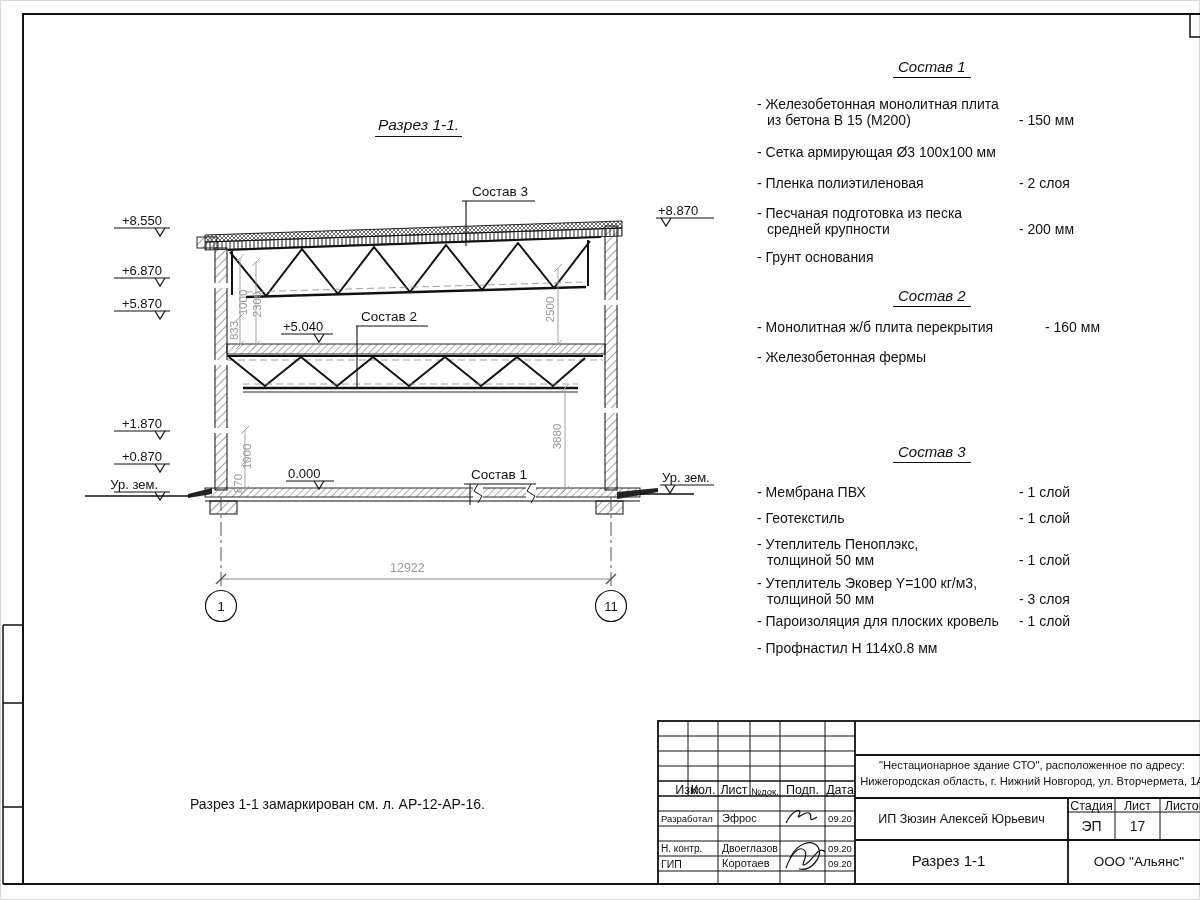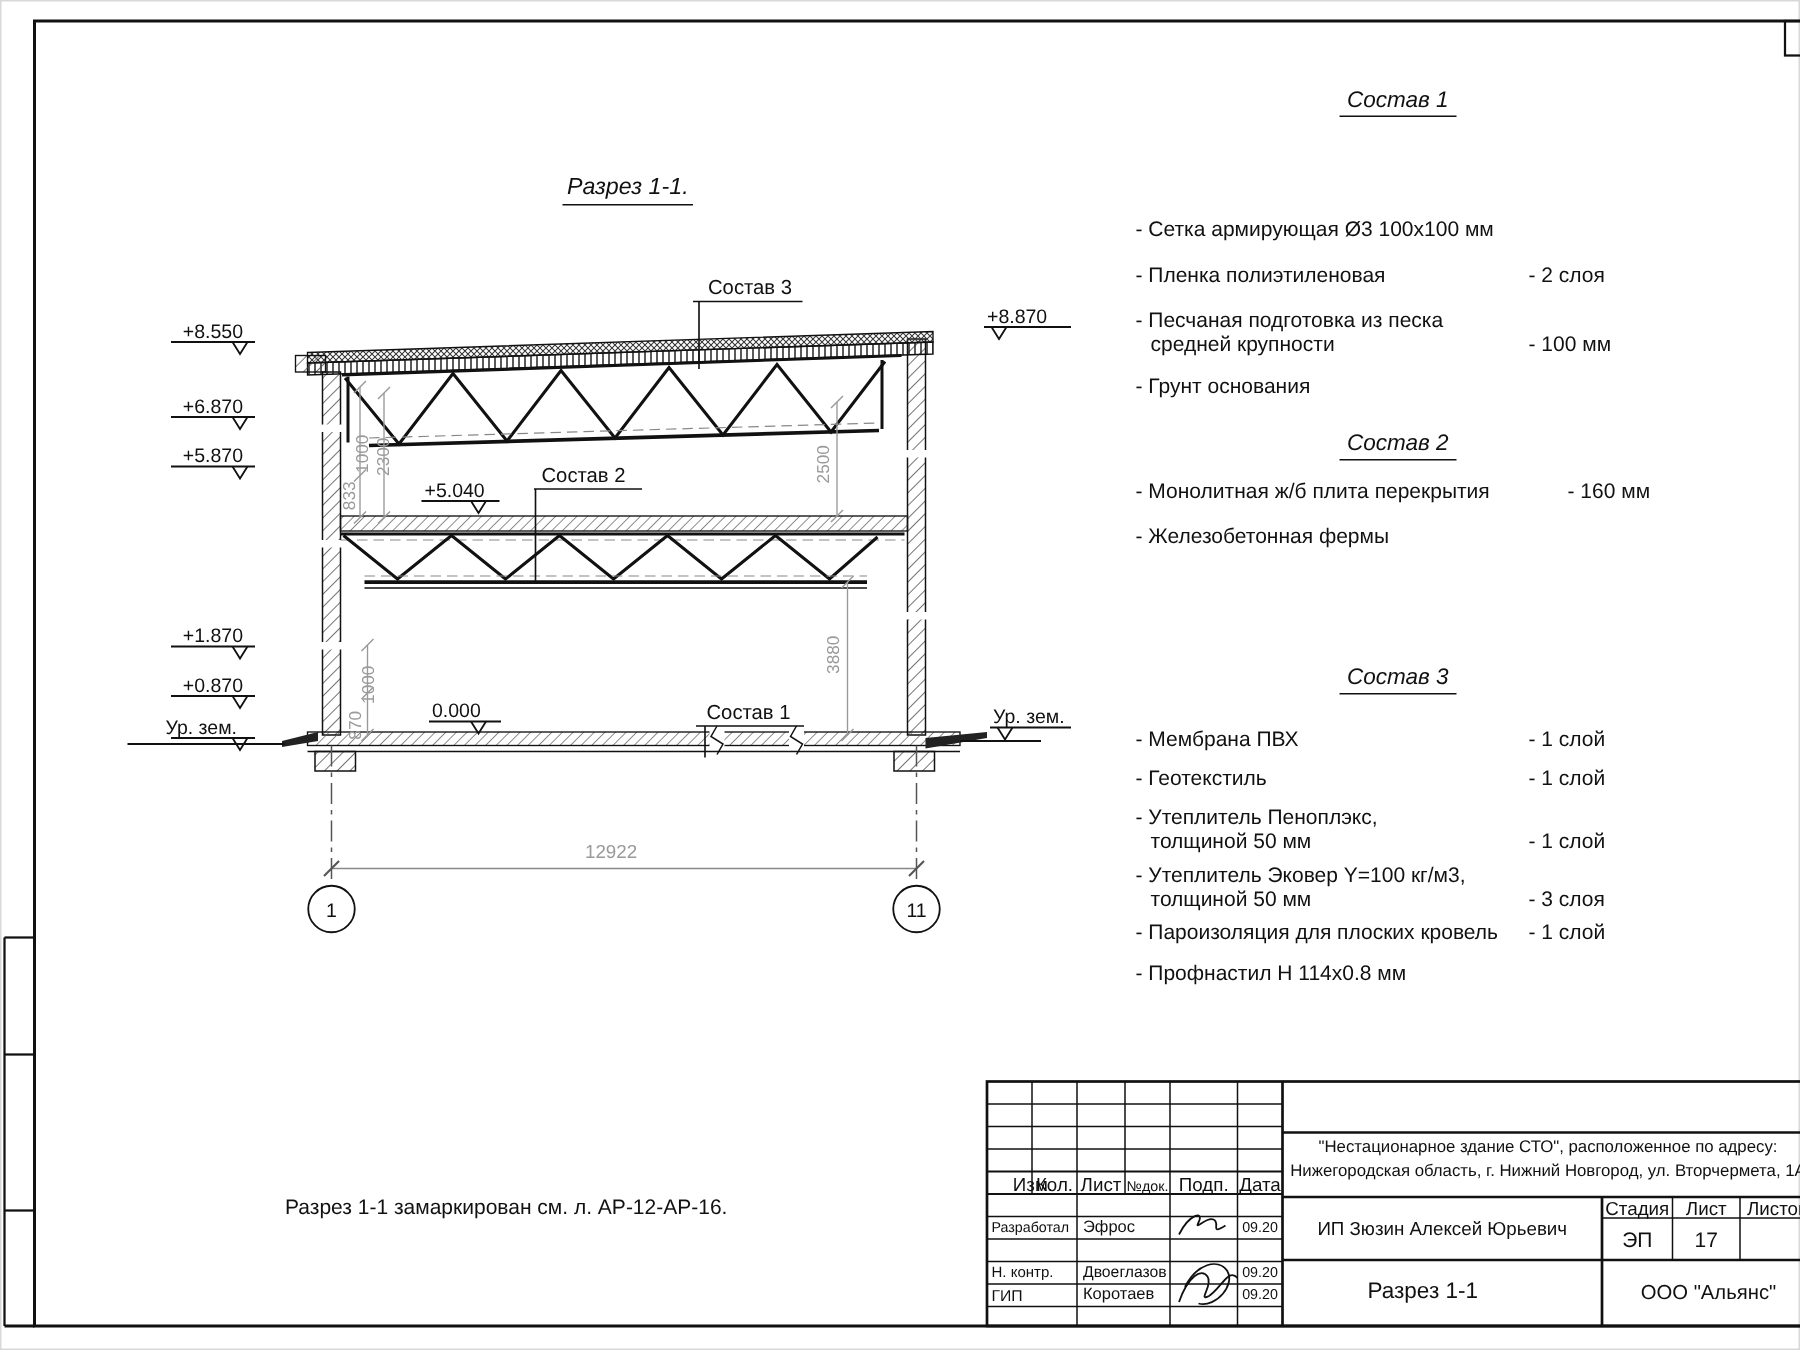--- a/index.html
+++ b/index.html
@@ -225,37 +225,44 @@
 <div class="dim rot" style="left:239px;top:298px;">2300</div>
 <div class="dim rot" style="left:220px;top:477px;">870</div>
 <div class="dim rot" style="left:229px;top:450px;">1000</div>
 
 <div class="t axis" style="left:209px;top:599px;">1</div>
 <div class="t axis" style="left:599px;top:599px;">11</div>
 
 <div class="t note" style="left:190px;top:796px;">Разрез 1-1 замаркирован см. л. АР-12-АР-16.</div>
 
 <div class="chead" style="left:893px;top:58px;">Состав 1</div>
+<div class="ci" style="top:97px;">
+  <div>
+        <div>- Железобетонная  монолитная плита</div>
+  <div class="ci-l2">из бетона В 15 (М200)</div>
+      </div>
+  <div class="ci-val">- 150 мм</div>
+</div>
 <div class="ci" style="top:145px;">
   <div>
         <div>- Сетка армирующая Ø3 100x100 мм</div>
       </div>
 </div>
 <div class="ci" style="top:176px;">
   <div>
         <div>- Пленка полиэтиленовая</div>
       </div>
   <div class="ci-val">-  2 слоя</div>
 </div>
 <div class="ci" style="top:206px;">
   <div>
         <div>- Песчаная подготовка из песка</div>
   <div class="ci-l2">средней крупности</div>
       </div>
-  <div class="ci-val">- 100 мм</div>
+  <div class="ci-val">- 200 мм</div>
 </div>
 <div class="ci" style="top:250px;">
   <div>
         <div>- Грунт основания</div>
       </div>
 </div>
 
 <div class="chead" style="left:893px;top:287px;">Состав 2</div>
 <div class="ci c2" style="top:320px;">
   <div>

